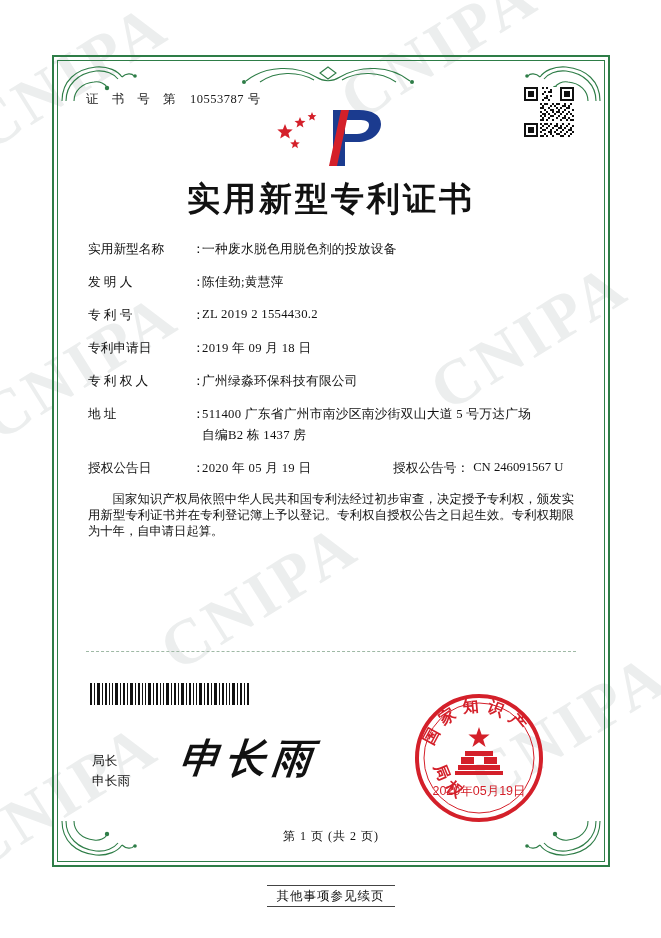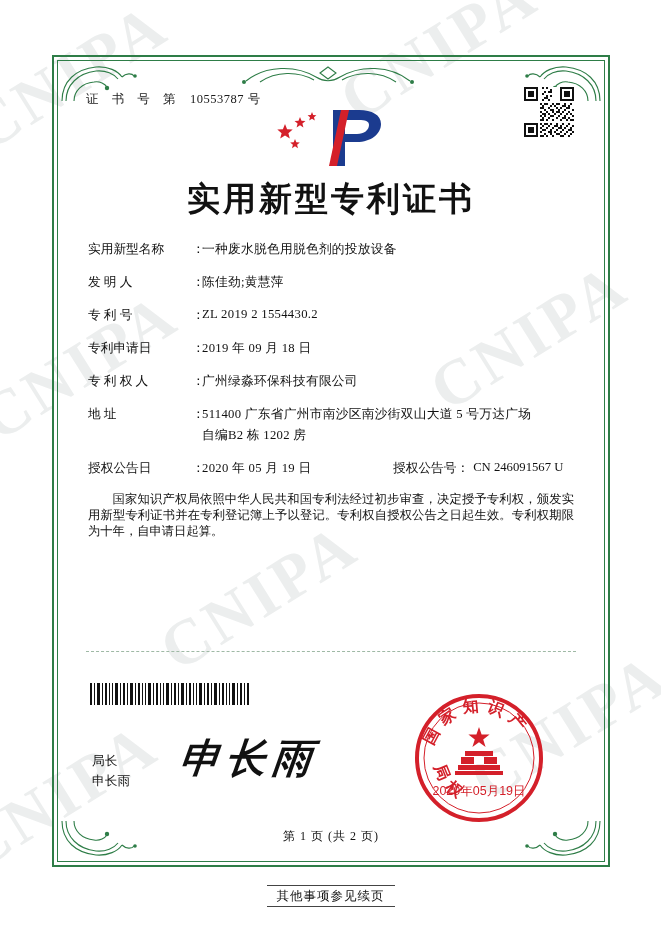--- a/index.html
+++ b/index.html
@@ -500,21 +500,21 @@
       <div class="row">
         <div class="label">专 利 权 人</div>
         <div class="colon">：</div>
         <div class="value">广州绿淼环保科技有限公司</div>
       </div>
       <div class="row tight">
         <div class="label">地 址</div>
         <div class="colon">：</div>
         <div class="value">511400 广东省广州市南沙区南沙街双山大道 5 号万达广场</div>
       </div>
-      <div class="sub-value">自编B2 栋 1202 房</div>
+      <div class="sub-value">自编B2 栋 1437 房</div>
 
       <div class="row">
         <div class="label">授权公告日</div>
         <div class="colon">：</div>
         <div class="value" style="flex:0 0 165px;">2020 年 05 月 19 日</div>
         <div style="margin-left:26px;">授权公告号</div>
         <div>：</div>
         <div style="margin-left:4px;">CN 246091567 U</div>
       </div>
     </div>

